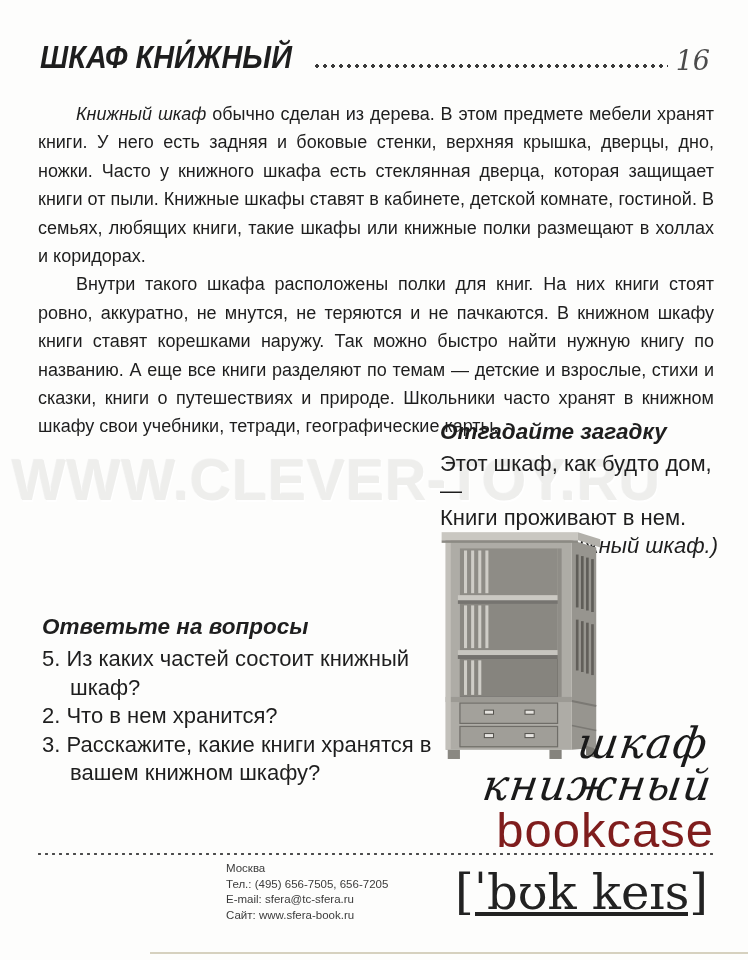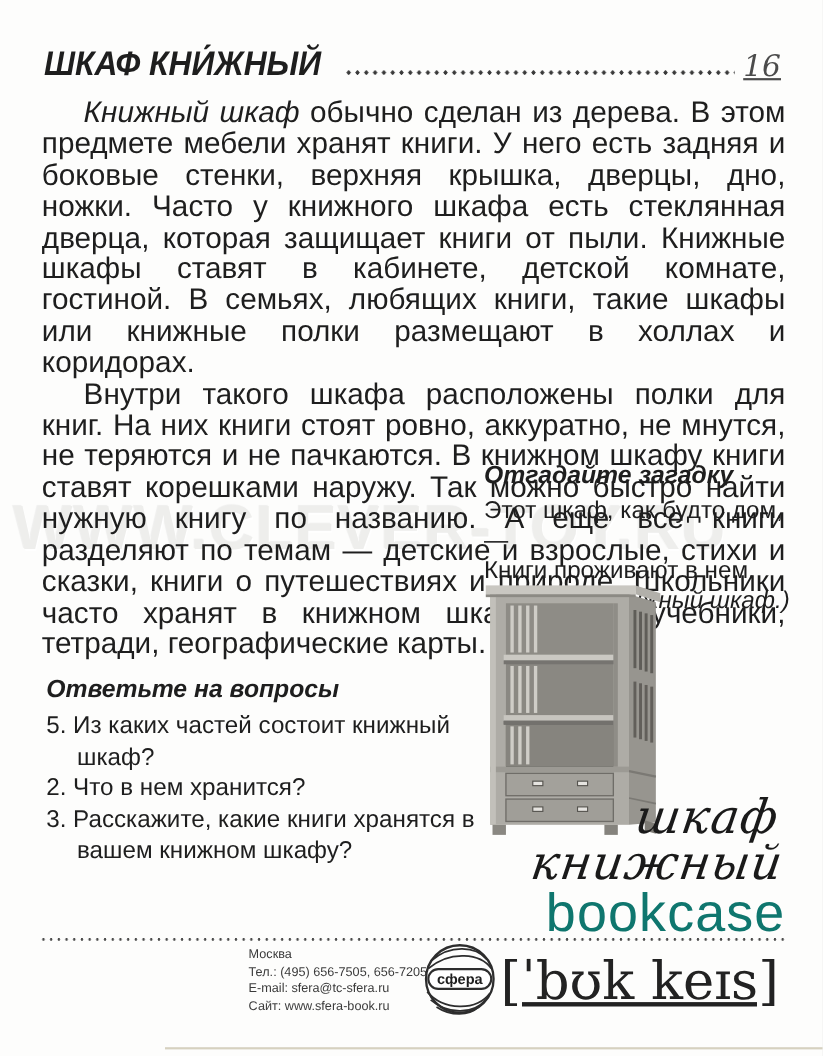--- a/index.html
+++ b/index.html
@@ -22,43 +22,43 @@
     font-size:31px; font-weight:bold; font-style:italic; letter-spacing:0px;
     transform:scaleX(.93); transform-origin:left bottom; white-space:nowrap;
   }
   .leader{
     flex:1; height:6px; margin:0 8px 7px 2px;
     background-image:radial-gradient(circle, #3a3a3a 1.7px, transparent 2px);
     background-size:8px 6px; background-repeat:repeat-x; background-position:0 50%;
   }
   .page-num{
     font-family:"DejaVu Serif", serif; font-style:italic;
-    font-size:27px; color:#4b4b4b; line-height:1; padding-bottom:2px;text-decoration:underline;
+    font-size:27px; color:#4b4b4b; line-height:1; padding-bottom:2px;
   }
   
-  .intro{left:38px; right:34px; top:88px; font-size:27px; line-height:28.4px; text-align:justify;}
+  .intro{left:38px; right:34px; top:100px; font-size:18px; line-height:28.4px; text-align:justify;}
   .intro p{margin:0; text-indent:38px;}
   
   .poem{left:42px; top:419px; width:396px;}
   .riddle{left:440px; top:419px; width:282px;}
   .col-heading{font-size:22.5px; font-weight:bold; font-style:italic; margin:0 0 5px 0;}
   .pline{font-size:22px; line-height:27px; margin:0;}
   .riddle-answer{font-size:22px; line-height:27px; font-style:italic; text-align:right; margin:1px 4px 0 0;}
   
   .questions{left:42px; top:614px; width:428px;}
   .q-item{font-size:22px; line-height:28.5px; margin:0; padding-left:28px; text-indent:-28px;}
   
   .bookcase-img{left:437px; top:522px; width:172px; height:238px;}
   
   .vocab-ru{
     position:absolute; z-index:1; font-family:"DejaVu Serif", serif; font-style:italic;
     font-size:43px; color:#1a1a1a; transform:skewX(-8deg); letter-spacing:1px; line-height:1;
   }
   .vocab-en{
-    position:absolute; z-index:1; font-size:49px; color:#0f766e; letter-spacing:1px; line-height:1;
+    position:absolute; z-index:1; font-size:49px; color:#7f1d1d; letter-spacing:1px; line-height:1;
   }
   .vocab-tr{
     position:absolute; z-index:1; font-family:"DejaVu Serif", serif;
     font-size:48px; color:#222; line-height:1;text-decoration:underline;
   }
   
   .dotted-sep{
     left:36px; right:32px; top:852px; height:4px;
     background-image:radial-gradient(circle, #4a4a4a 1.1px, transparent 1.4px);
     background-size:7px 4px; background-repeat:repeat-x; background-position:0 50%;
@@ -184,30 +184,16 @@
 
   <div class="layer dotted-sep"></div>
 
   <div class="layer f-col f-col2">
     <div>Москва</div>
     <div>Тел.: (495) 656-7505, 656-7205</div>
     <div>E-mail: sfera@tc-sfera.ru</div>
     <div>Сайт: www.sfera-book.ru</div>
   </div>
 
-  <div class="layer logo">
-    <svg width="72" height="72" viewBox="0 0 68 68" xmlns="http://www.w3.org/2000/svg">
-      <circle cx="34" cy="34" r="29" fill="none" stroke="#2d2d2d" stroke-width="2"></circle>
-      <g fill="none" stroke="#2d2d2d" stroke-width="1.5">
-        <path d="M 10,18 C 26,4 48,6 57,17"></path>
-        <path d="M 7,25 C 26,9 52,12 61,25"></path>
-        <path d="M 6,45 C 20,61 48,62 60,46"></path>
-        <path d="M 9,52 C 24,65 46,64 56,52"></path>
-        <path d="M 14,58 C 26,66 42,66 50,58"></path>
-      </g>
-      <rect x="7" y="25.5" width="54" height="17" rx="8.5" fill="#ffffff" stroke="#2d2d2d" stroke-width="1.8"></rect>
-      <text x="34" y="38.5" text-anchor="middle" font-family="Liberation Sans, sans-serif" font-size="12.5" font-weight="bold" fill="#1f1f1f">сфера</text>
-    </svg>
-  </div>
 
   <div class="layer scan-line"></div>
 
 </div>
 
 </body></html>

